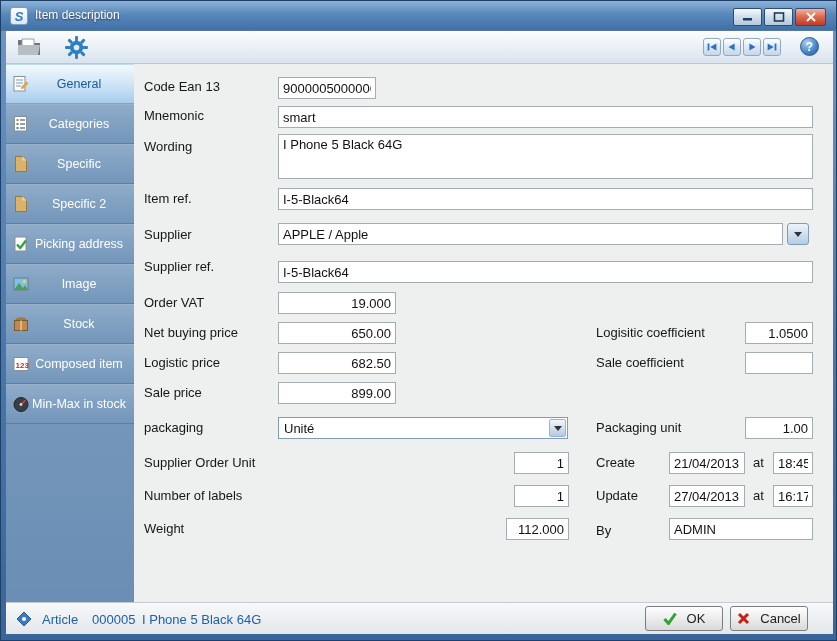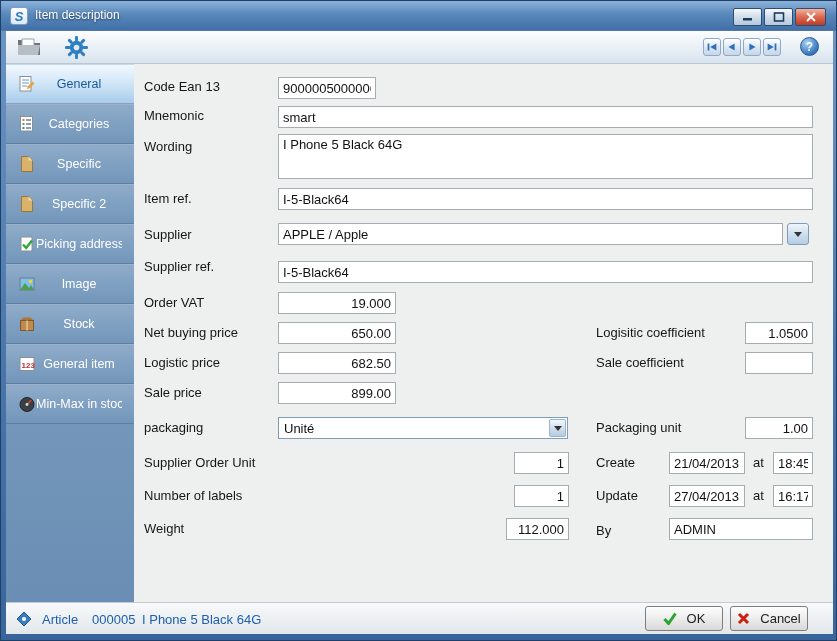--- a/index.html
+++ b/index.html
@@ -31,21 +31,21 @@
   .navbtn{width:18px;height:18px;border:1px solid #8fa9c6;border-radius:3px;cursor:pointer;
           background:linear-gradient(#ffffff,#dde8f2 50%,#c7d7e8);
           display:flex;align-items:center;justify-content:center;}
   .helpball{position:absolute;right:14px;top:6px;width:19px;height:19px;border-radius:50%;
             border:1px solid #2a5a94;color:#fff;font-weight:bold;font-size:12px;cursor:pointer;
             background:radial-gradient(circle at 35% 28%,#aad2f2,#3c7cc0 65%,#295f9f);
             display:flex;align-items:center;justify-content:center;}
   
   .sidebar{position:absolute;left:5px;top:63px;width:128px;height:538px;
            background:linear-gradient(180deg,#87a5c6,#6a8eb4);}
-  .tab{height:40px;display:flex;align-items:center;padding:0 12px;cursor:pointer;
+  .tab{height:40px;display:flex;align-items:center;padding:0 6px;cursor:pointer;
        background:linear-gradient(#8fabc9,#7296ba);
        border-top:1px solid rgba(255,255,255,.28);border-bottom:1px solid rgba(60,90,125,.55);
        color:#fff;font-size:12.5px;white-space:nowrap;}
   .tab .tlabel{flex:1;text-align:center;overflow:hidden;}
   .tab.selected{background:linear-gradient(#f2f8fd,#d3e7f8 45%,#a8cceb);color:#18589d;}
   .tabicon{flex:0 0 18px;width:18px;height:18px;}
   
   .main{position:absolute;left:133px;top:63px;width:699px;height:538px;background:#eef0f0;}
   .lbl{position:absolute;font-size:13px;color:#161616;white-space:nowrap;}
   .inp{position:absolute;height:22px;border:1px solid #a5acb2;background:#fff;
@@ -224,21 +224,21 @@
         <rect x="2.5" y="5.5" width="13" height="10" fill="#c08a4e" stroke="#7d5a2a"></rect>
         <rect x="8.3" y="5.5" width="1.6" height="10" fill="#e5c089"></rect>
       </svg>
       <span class="tlabel">Stock</span>
     </div>
     <div class="tab">
       <svg class="tabicon" viewBox="0 0 18 18">
         <rect x="2" y="2.5" width="14" height="13" fill="#fff" stroke="#8a8f96"></rect>
         <text x="3.5" y="12.5" font-size="8" fill="#c03030" font-weight="bold">123</text>
       </svg>
-      <span class="tlabel">General item</span>
+      <span class="tlabel">Composed item</span>
     </div>
     <div class="tab">
       <svg class="tabicon" viewBox="0 0 18 18">
         <circle cx="9" cy="9.5" r="7" fill="#3a3f46" stroke="#22262b"></circle>
         <path d="M9 9.5L13.2 5.2" stroke="#e04030" stroke-width="1.6"></path>
         <circle cx="9" cy="9.5" r="1.4" fill="#d8dde2"></circle>
       </svg>
       <span class="tlabel">Min-Max in stock</span>
     </div>
   </div>

